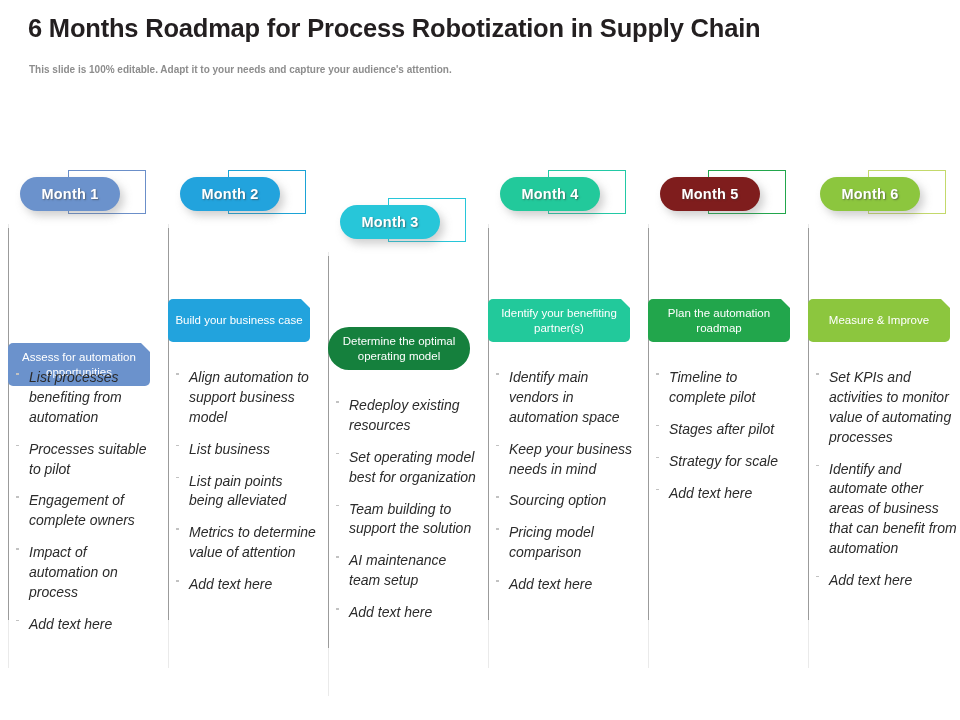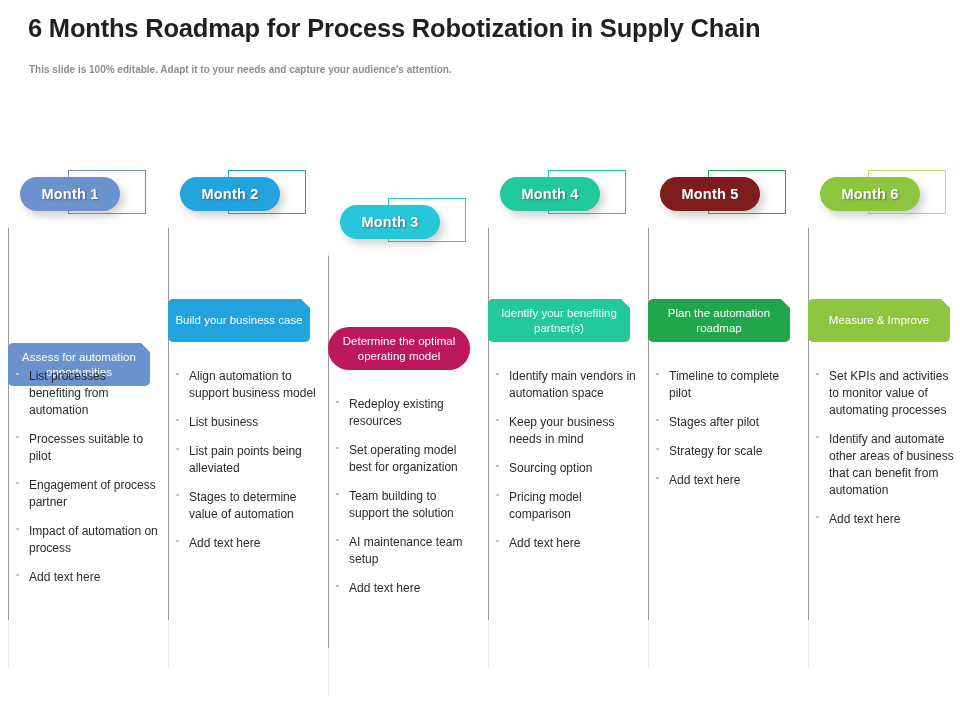--- a/index.html
+++ b/index.html
@@ -128,21 +128,22 @@
   .bullets {
     position: absolute;
     top: 368px;
     left: 10px;
     width: 148px;
   }
   .bullet {
     position: relative;
     padding-left: 19px;
     margin-bottom: 12px;
-    font-size: 12px;
+    font-size: 14px;
+    font-style: italic;
     line-height: 1.42;
     color: #2b2b2b;
   }
   .bullet::before {
     content: "";
     position: absolute;
     left: 6px;
     top: 5px;
     width: 3px;
     height: 1.5px;
@@ -166,55 +167,55 @@
           <div class="badge-pill" style="background: rgb(107, 146, 204);">
             <span class="badge-label">Month 1</span>
           </div>
         </div>
         <div class="banner" style="background: rgb(107, 146, 204); margin-top: 44px;">
           <div class="banner-label">Assess for automation opportunities</div>
         </div>
         <div class="bullets">
           <div class="bullet">List processes benefiting from automation</div>
           <div class="bullet">Processes suitable to pilot</div>
-          <div class="bullet">Engagement of process partner</div>
+          <div class="bullet">Engagement of complete owners</div>
           <div class="bullet">Impact of automation on process</div>
           <div class="bullet">Add text here</div>
         </div>
       </div>
       <div class="column" style="left: 160px;">
         <div class="rail-faint" style="left: 8px;"></div>
         <div class="rail" style="left: 8px;"></div>
         <div class="badge-wrap">
           <div class="badge-outline" style="border-color: rgb(27, 163, 214);"></div>
           <div class="badge-pill" style="background: rgb(34, 163, 221);">
             <span class="badge-label">Month 2</span>
           </div>
         </div>
         <div class="banner" style="background: rgb(34, 163, 221);">
           <div class="banner-label">Build your business case</div>
         </div>
         <div class="bullets">
           <div class="bullet">Align automation to support business model</div>
           <div class="bullet">List business</div>
           <div class="bullet">List pain points being alleviated</div>
-          <div class="bullet">Stages to determine value of automation</div>
+          <div class="bullet">Metrics to determine value of attention</div>
           <div class="bullet">Add text here</div>
         </div>
       </div>
       <div class="column" style="left: 320px; margin-top: 28px;">
         <div class="rail-faint" style="left: 8px;"></div>
         <div class="rail" style="left: 8px;"></div>
         <div class="badge-wrap">
           <div class="badge-outline" style="border-color: rgb(39, 198, 217);"></div>
           <div class="badge-pill" style="background: rgb(39, 198, 217);">
             <span class="badge-label">Month 3</span>
           </div>
         </div>
-        <div class="banner" style="background: #be185d; border-radius: 21px;">
+        <div class="banner" style="background: #15803d; border-radius: 21px;">
           <div class="banner-label">Determine the optimal operating model</div>
         </div>
         <div class="bullets">
           <div class="bullet">Redeploy existing resources</div>
           <div class="bullet">Set operating model best for organization</div>
           <div class="bullet">Team building to support the solution</div>
           <div class="bullet">AI maintenance team setup</div>
           <div class="bullet">Add text here</div>
         </div>
       </div>

